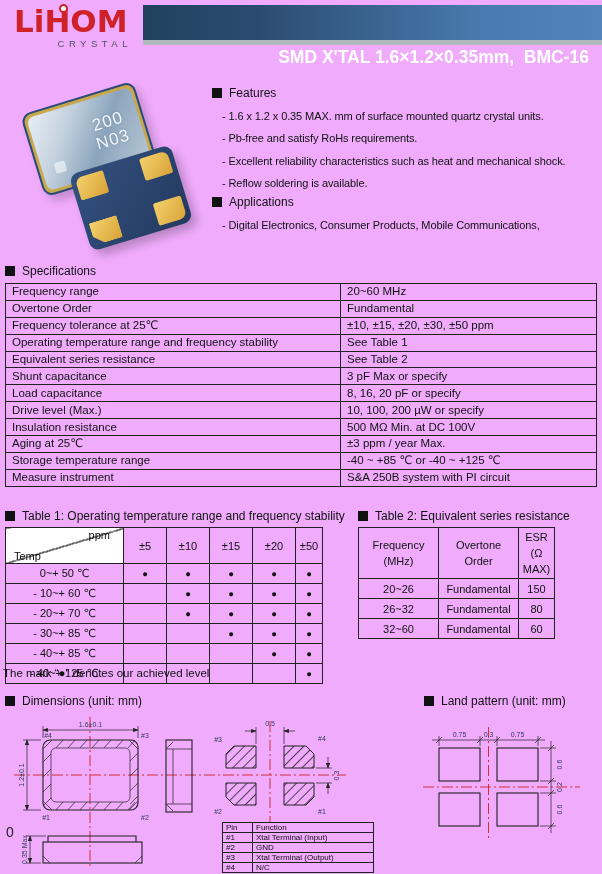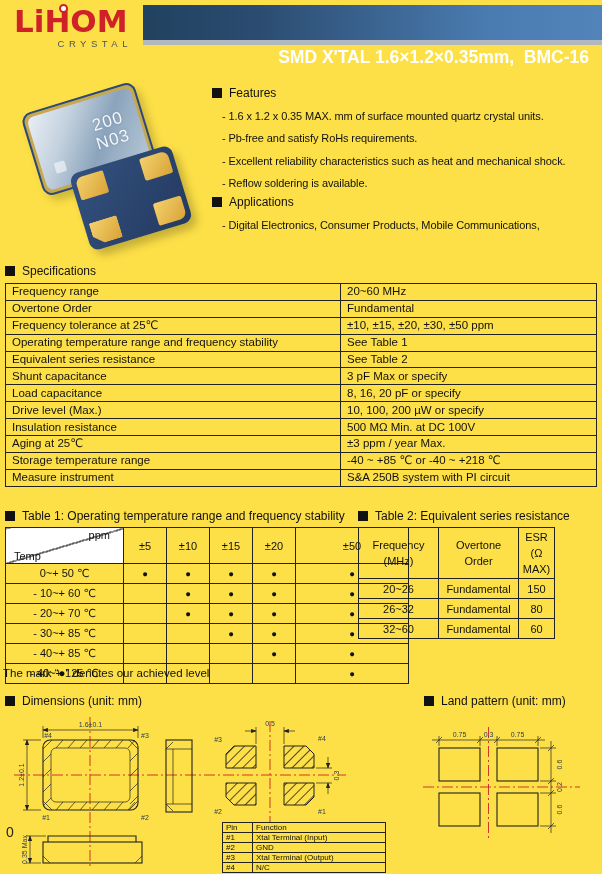--- a/index.html
+++ b/index.html
@@ -1,17 +1,17 @@
 <!DOCTYPE html>
 <html><head>
 <meta charset="utf-8">
 <style>
   html,body { margin:0; padding:0; background:#e8e8e8; }
   .page {
-    position:relative; width:602px; height:874px; background:#fde047;
+    position:relative; width:602px; height:874px; background:#f0abfc;
     font-family:"Liberation Sans","DejaVu Sans",sans-serif; color:#111;
     overflow:hidden; margin:0 auto;
   }
   
   .logo { position:absolute; left:14px; top:6px; width:120px; }
   .logo-text { font-family:"DejaVu Sans","Liberation Sans",sans-serif; font-weight:bold;
                font-size:31px; line-height:31px; color:#cf2128; letter-spacing:0; }
   .logo-ring { position:absolute; left:45px; top:-2px; width:5px; height:5px;
                border:2.2px solid #cf2128; border-radius:50%; background:#fff; }
   .logo-sub { font-size:9.5px; letter-spacing:4.5px; color:#4e545b; text-align:right;
@@ -57,36 +57,36 @@
   .feat-item { font-size:11px; line-height:13px; margin:9.5px 0 0 10px; letter-spacing:-0.1px; }
   .apps-head { margin-top:5px; }
 
   
   table { border-collapse:collapse; table-layout:fixed; }
   td { border:1px solid #222; overflow:hidden; white-space:nowrap; }
 
   .spec-table { position:absolute; left:5px; top:283px; width:592px; font-size:11.5px; }
   .spec-table td { height:15.9px; line-height:15px; padding:0 0 0 6px; }
 
-  .t1 { position:absolute; left:5px; top:527px; width:404px; font-size:11px; text-align:center; }
+  .t1 { position:absolute; left:5px; top:527px; width:318px; font-size:11px; text-align:center; }
   .t1 td { height:17px; }
   .t1 tr.hd td { height:33px; }
   .t1-corner { position:relative; padding:0;
      background:linear-gradient(to bottom right,#fff calc(50% - 0.6px),#222 calc(50% - 0.6px),#222 calc(50% + 0.6px),#fff calc(50% + 0.6px)); }
   .t1-corner .ppm { position:absolute; top:1px; right:13px; }
   .t1-corner .temp { position:absolute; bottom:1px; left:8px; }
   .t1 .dot { font-size:9.5px; }
   .t1-note { position:absolute; left:3px; top:667px; font-size:11.5px; }
 
   .t2 { position:absolute; left:358px; top:527px; width:197px; font-size:11px; text-align:center; }
   .t2 td { height:17px; }
   .t2 tr.hd td { height:35px; line-height:16px; white-space:normal; }
   .t2 .hl { display:block; }
 
-  .pin-table { position:absolute; left:222px; top:822px; width:164px; font-size:8px; }
+  .pin-table { position:absolute; left:222px; top:822px; width:152px; font-size:8px; }
   .pin-table td { height:9px; line-height:9px; padding:0 3px; }
 
   
   .drawing { position:absolute; left:0; top:710px; }
   .ln { stroke:#222; stroke-width:1.1; fill:none; }
   .thin { stroke:#222; stroke-width:0.7; fill:none; }
   .red { stroke:#cc2222; stroke-width:0.9; fill:none; stroke-dasharray:11 3 2 3; }
   .dt { font-size:7px; fill:#2c3c58; font-family:"Liberation Sans",sans-serif; }
   .pt { font-size:7px; fill:#2c3c58; font-family:"Liberation Sans",sans-serif; }
 </style>
@@ -186,21 +186,21 @@
     <tr>
           <td>Insulation resistance</td>
           <td>500 MΩ Min. at DC 100V</td>
         </tr>
     <tr>
           <td>Aging at 25℃</td>
           <td>±3 ppm / year Max.</td>
         </tr>
     <tr>
           <td>Storage temperature range</td>
-          <td>-40 ~ +85 ℃ or -40 ~ +218 ℃</td>
+          <td>-40 ~ +85 ℃ or -40 ~ +125 ℃</td>
         </tr>
     <tr>
           <td>Measure instrument</td>
           <td>S&amp;A 250B system with PI circuit</td>
         </tr>
   </tbody>
     </table>
 
   <div class="sec-head" style="left:5px; top:509px;">
     <span class="sq"></span>

